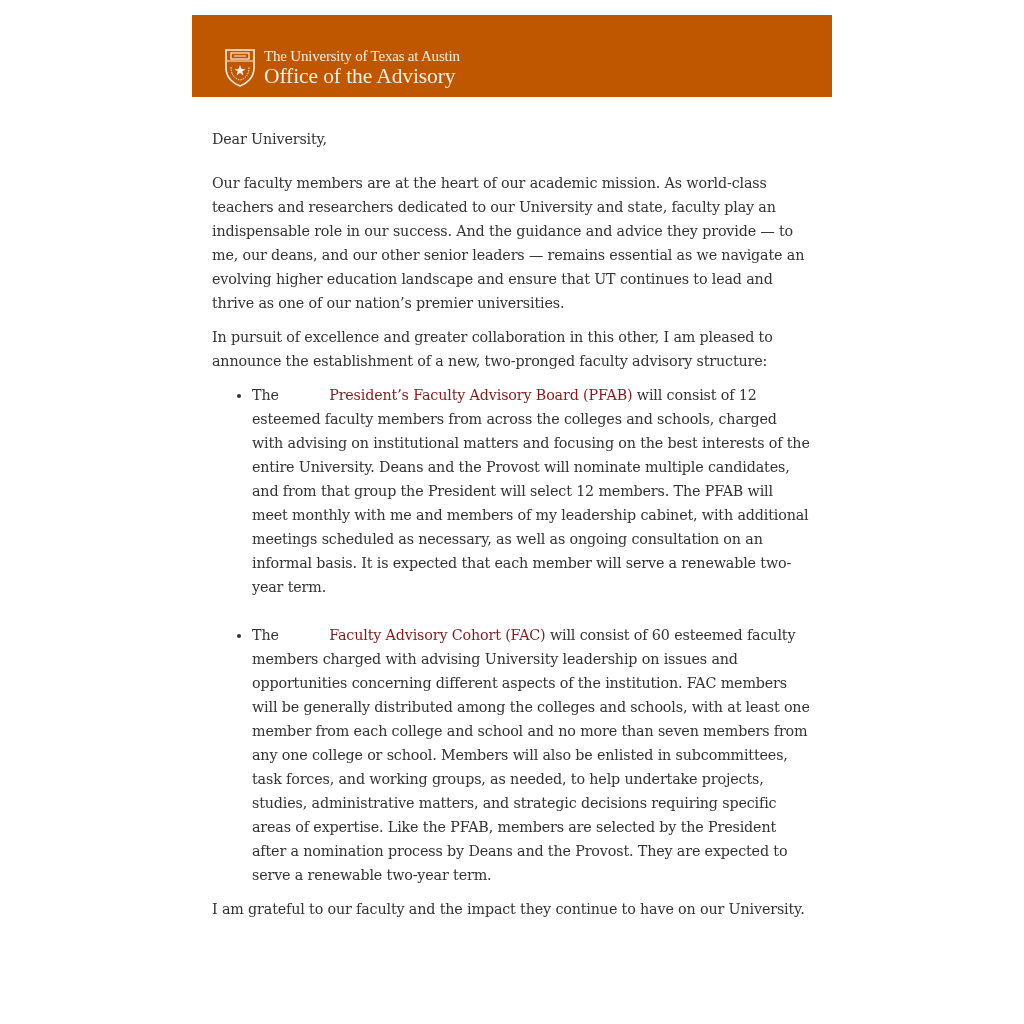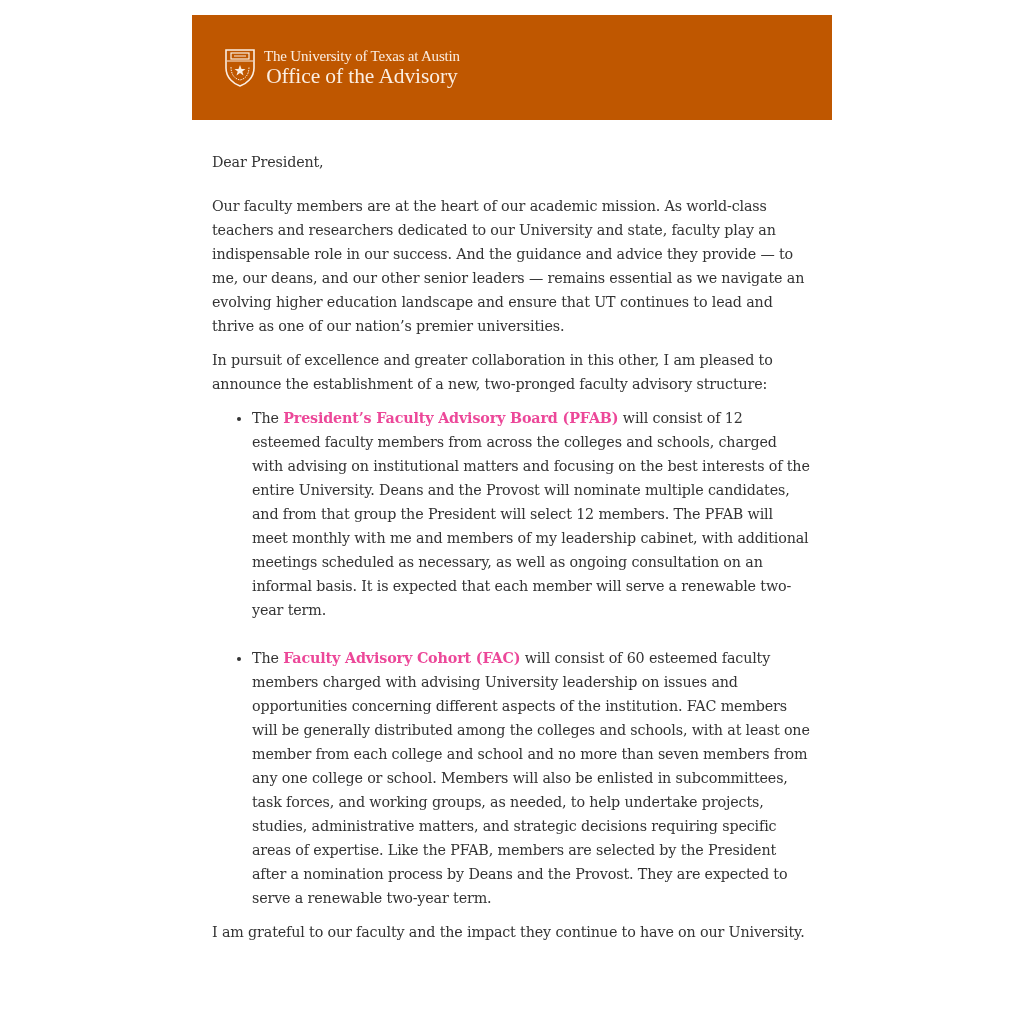--- a/index.html
+++ b/index.html
@@ -16,24 +16,23 @@
       color: #333333;
     }
     .wrapper {
       position: absolute;
       left: 192px;
       top: 15px;
       width: 640px;
     }
     .header {
       width: 640px;
-      height: 105px;
+      height: 82px;
       background: #bf5700;
       position: relative;
-      text-align: center;
     }
     .logo {
       position: absolute;
       left: 32px;
       top: 33px;
       display: flex;
       align-items: center;
     }
     .seal {
       width: 32px;
@@ -72,22 +71,23 @@
       margin: 0 0 10px 0;
       padding-left: 40px;
     }
     .content ul li {
       margin: 0 0 24px 0;
     }
     .content ul li:last-child {
       margin-bottom: 0;
     }
     .content b {
-      font-weight: bold;
-      color: #ec4899;
+      font-weight: normal;
+      color: #7f1d1d;
+      margin-left: 46px;
     }
   </style>
 </head>
 <body>
 
 <div class="wrapper">
   <div class="header">
     <div class="logo">
       <svg class="seal" viewBox="0 0 32 40">
         <path d="M2 2 H30 V20 C30 30 22 36 16 38 C10 36 2 30 2 20 Z" fill="none" stroke="#fbeee2" stroke-width="1.6"></path>
@@ -98,21 +98,21 @@
         <path d="M7 19 C7 27 11 31 16 32 C21 31 25 27 25 19" fill="none" stroke="#fbeee2" stroke-width="1" stroke-dasharray="1.5 1"></path>
       </svg>
       <div class="logo-text">
         <span class="logo-line1">The University of Texas at Austin</span>
         <span class="logo-line2">Office of the Advisory</span>
       </div>
     </div>
   </div>
 
   <div class="content">
-    <p class="greeting">Dear President,</p>
+    <p class="greeting">Dear University,</p>
     <p>Our faculty members are at the heart of our academic mission. As world-class teachers and researchers dedicated to our University and state, faculty play an indispensable role in our success. And the guidance and advice they provide — to me, our deans, and our other senior leaders — remains essential as we navigate an evolving higher education landscape and ensure that UT continues to lead and thrive as one of our nation’s premier universities.</p>
     <p>In pursuit of excellence and greater collaboration in this other, I am pleased to announce the establishment of a new, two-pronged faculty advisory structure:</p>
     <ul>
       <li><span>The </span><b>President’s Faculty Advisory Board (PFAB)</b><span> will consist of 12 esteemed faculty members from across the colleges and schools, charged with advising on institutional matters and focusing on the best interests of the entire University. Deans and the Provost will nominate multiple candidates, and from that group the President will select 12 members. The PFAB will meet monthly with me and members of my leadership cabinet, with additional meetings scheduled as necessary, as well as ongoing consultation on an informal basis. It is expected that each member will serve a renewable two-year term.</span></li>
       <li><span>The </span><b>Faculty Advisory Cohort (FAC)</b><span> will consist of 60 esteemed faculty members charged with advising University leadership on issues and opportunities concerning different aspects of the institution. FAC members will be generally distributed among the colleges and schools, with at least one member from each college and school and no more than seven members from any one college or school. Members will also be enlisted in subcommittees, task forces, and working groups, as needed, to help undertake projects, studies, administrative matters, and strategic decisions requiring specific areas of expertise. Like the PFAB, members are selected by the President after a nomination process by Deans and the Provost. They are expected to serve a renewable two-year term.</span></li>
     </ul>
     <p>I am grateful to our faculty and the impact they continue to have on our University.</p>
   </div>
 </div>
 

